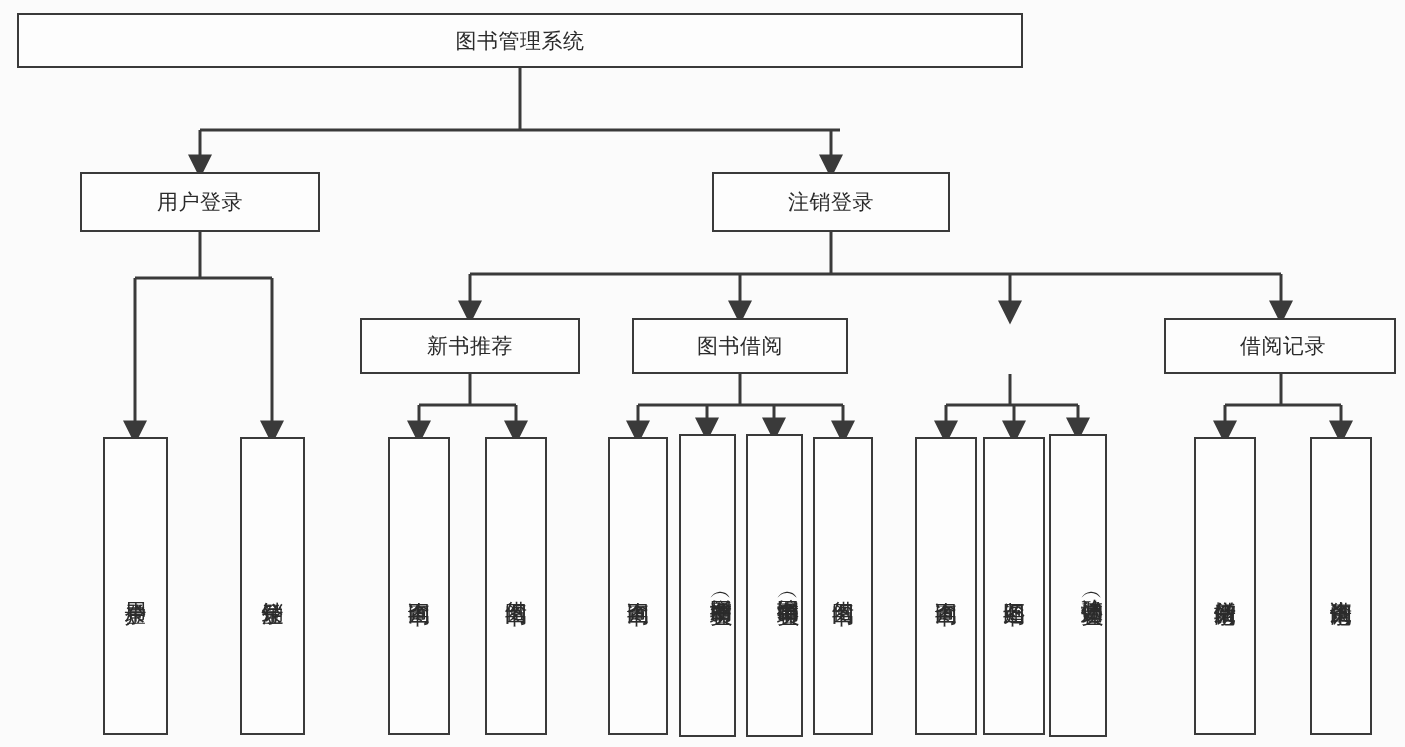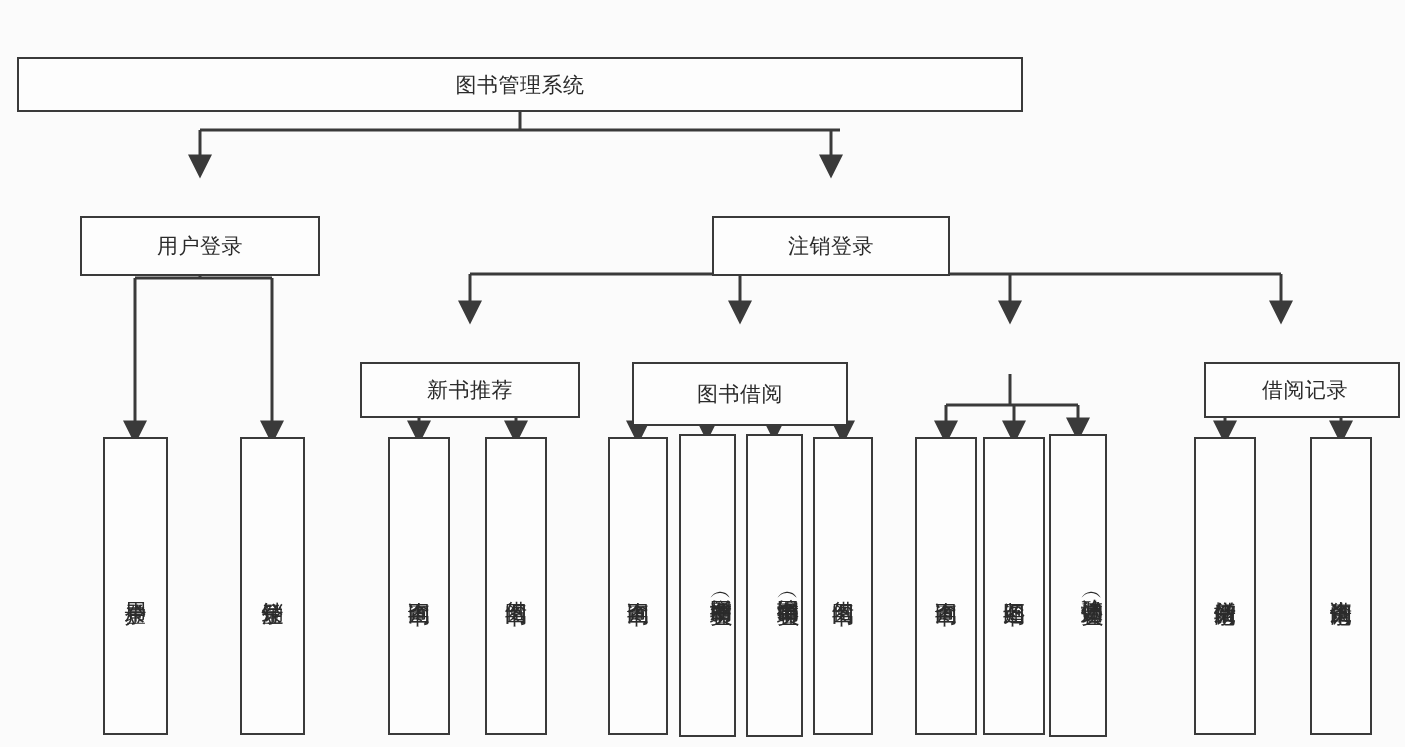--- a/index.html
+++ b/index.html
@@ -28,21 +28,20 @@
     border: 2px solid #3a3a3a;
     background: #fdfdfd;
     display: flex;
     align-items: center;
     justify-content: center;
     color: #2b2b2b;
   }
   .node.h {
     font-size: 21px;
     letter-spacing: 0.5px;
-    margin-top: 44px;
   }
   .node.v {
     writing-mode: vertical-rl;
     text-orientation: upright;
     font-size: 22px;
     line-height: 1.18;
     letter-spacing: 1px;
     padding: 4px 0;
   }
   .node.v .lbl {
@@ -123,24 +122,24 @@
   <div class="node h" style="left:80px; top:172px; width:240px; height:60px;">
     <span>用户登录</span>
   </div>
   <div class="node h" style="left:712px; top:172px; width:238px; height:60px;">
     <span>注销登录</span>
   </div>
 
   <div class="node h" style="left:360px; top:318px; width:220px; height:56px;align-items:center;">
     <span>新书推荐</span>
   </div>
-  <div class="node h" style="left:632px; top:318px; width:216px; height:64px;">
+  <div class="node h" style="left:632px; top:318px; width:216px; height:56px;">
     <span>图书借阅</span>
   </div>
-  <div class="node h" style="left:1204px; top:318px; width:196px; height:56px;padding-left:6px;">
+  <div class="node h" style="left:1164px; top:318px; width:232px; height:56px;padding-left:6px;">
     <span>借阅记录</span>
   </div>
 
   <div class="node v" style="left:103px; top:437px; width:65px; height:298px;">
     <span class="lbl">用户登录</span>
   </div>
   <div class="node v" style="left:240px; top:437px; width:65px; height:298px;">
     <span class="lbl">注销登录</span>
   </div>
 

